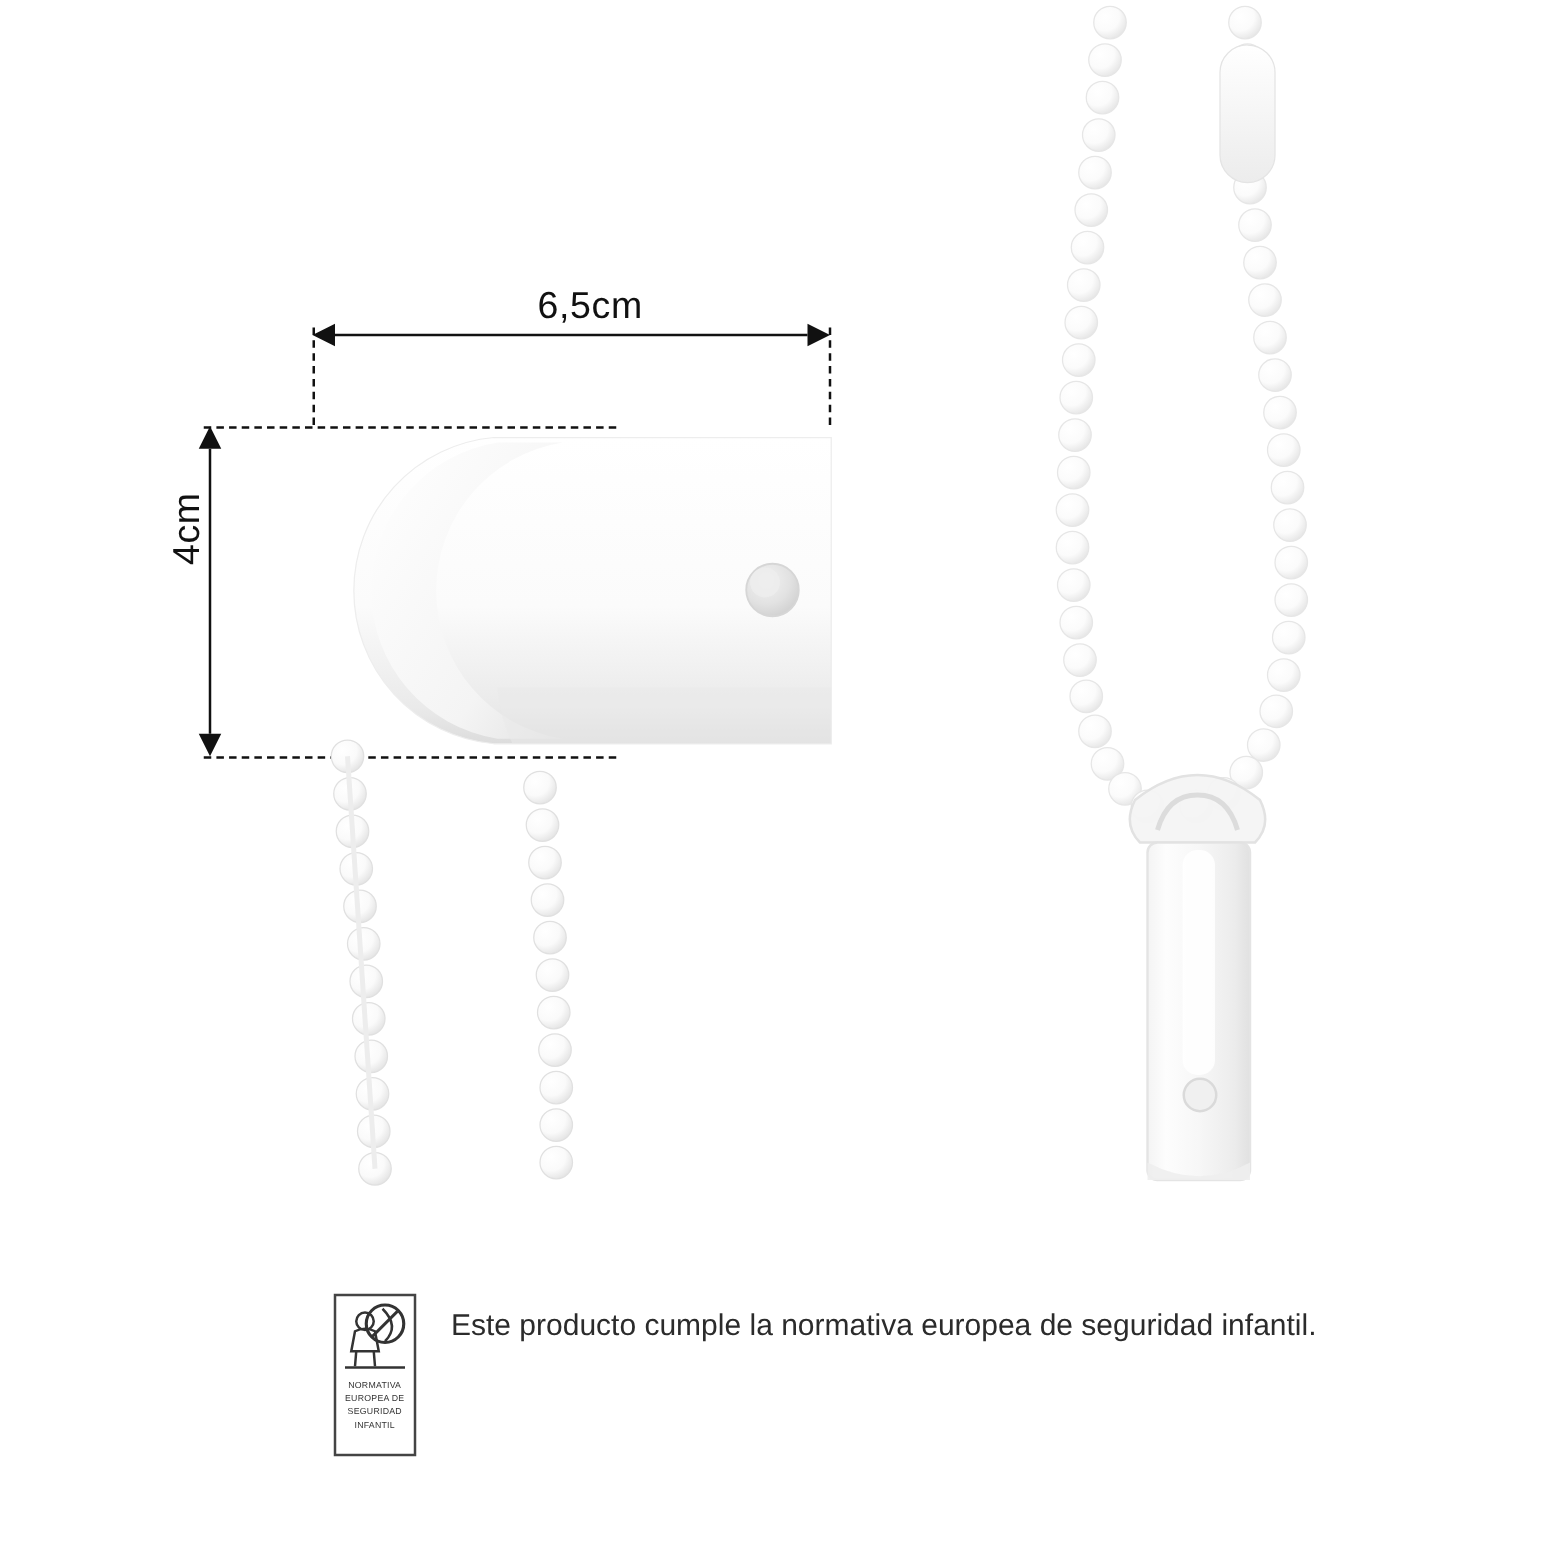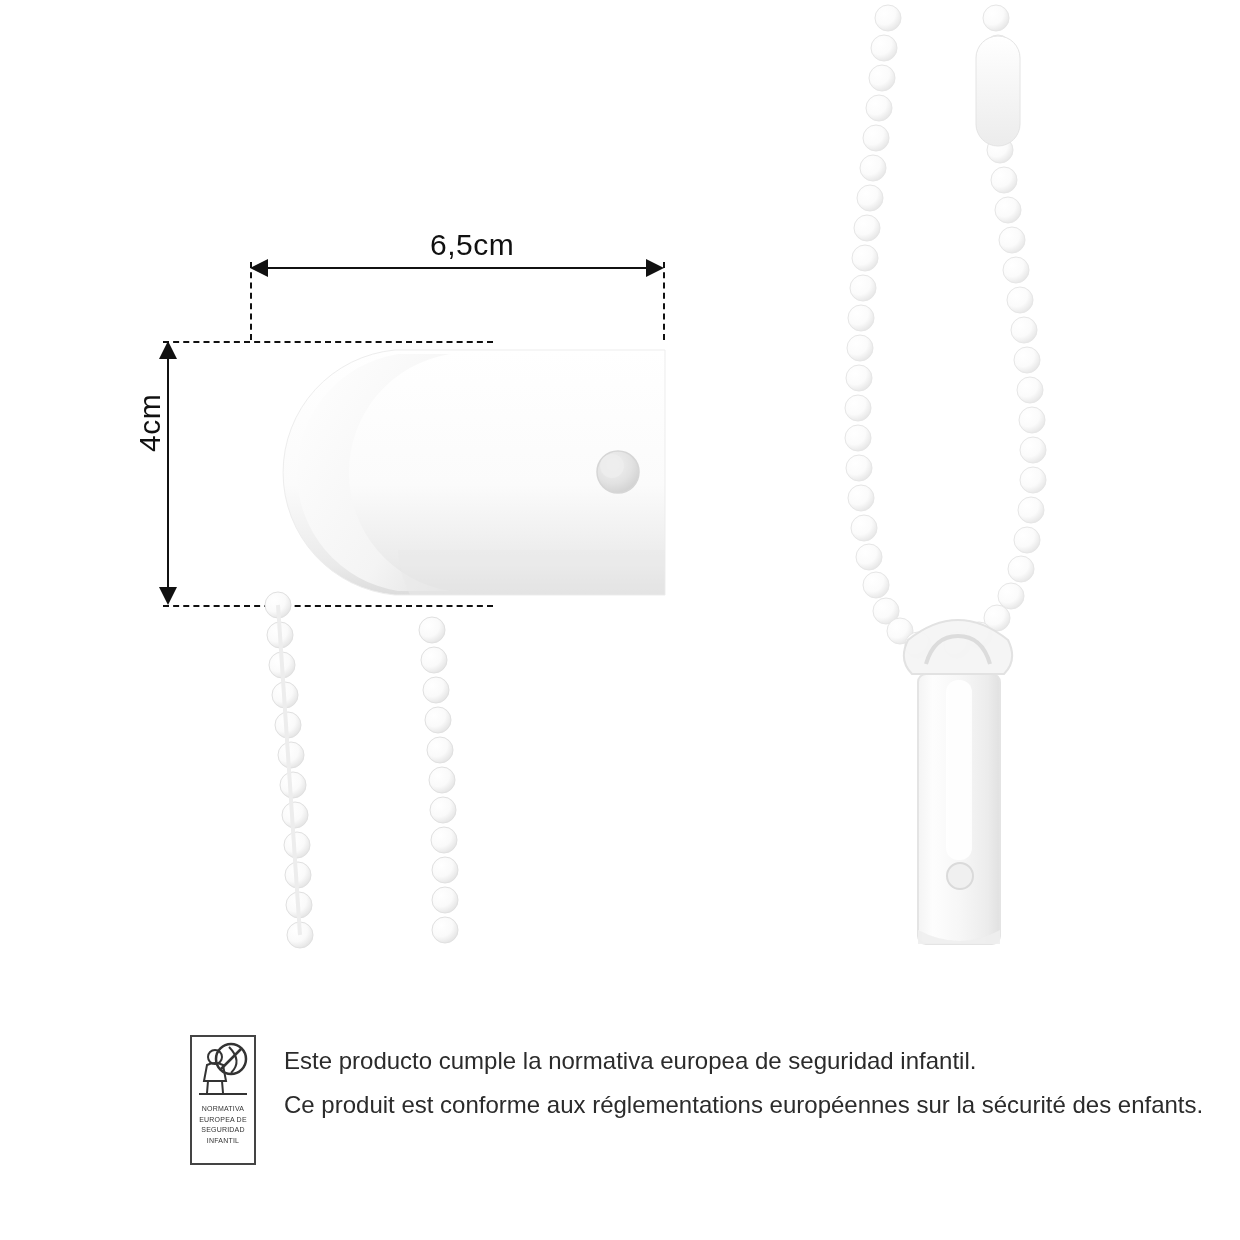--- a/index.html
+++ b/index.html
@@ -108,20 +108,21 @@
 
   
   #compliance {
     position: absolute;
     left: 190px;
     top: 1035px;
     width: 940px;
     display: flex;
     align-items: flex-start;
     gap: 28px;
+    justify-content: center;
   }
   #compliance-badge {
     width: 66px;
     height: 130px;
     border: 2px solid #444;
     box-sizing: border-box;
     display: flex;
     flex-direction: column;
     align-items: center;
     justify-content: flex-start;
@@ -358,18 +359,17 @@
         <line x1="4" y1="53" x2="52" y2="53" stroke="#333" stroke-width="2"></line>
       </svg>
       <div class="badge-caption">NORMATIVA</div>
       <div class="badge-caption">EUROPEA DE</div>
       <div class="badge-caption">SEGURIDAD</div>
       <div class="badge-caption">INFANTIL</div>
     </div>
 
     <div class="compliance-lines">
       <div class="compliance-line">Este producto cumple la normativa europea de seguridad infantil.</div>
-      <div class="compliance-line">Ce produit est conforme aux réglementations européennes sur la sécurité des enfants.</div>
     </div>
 
   </div>
 
 </div>
 
 </body></html>

